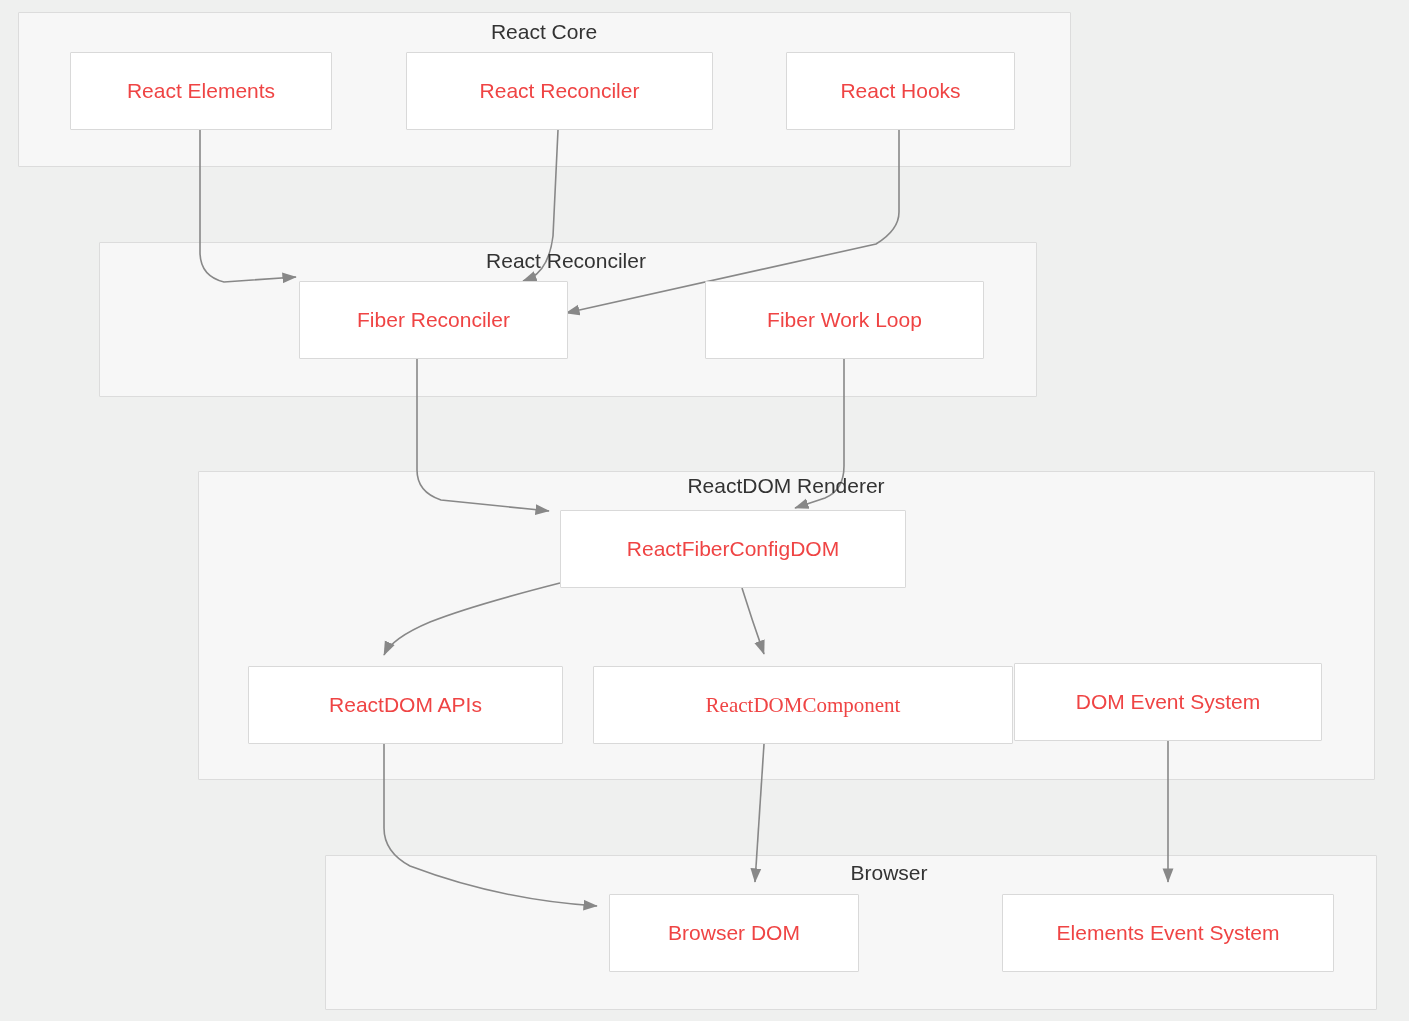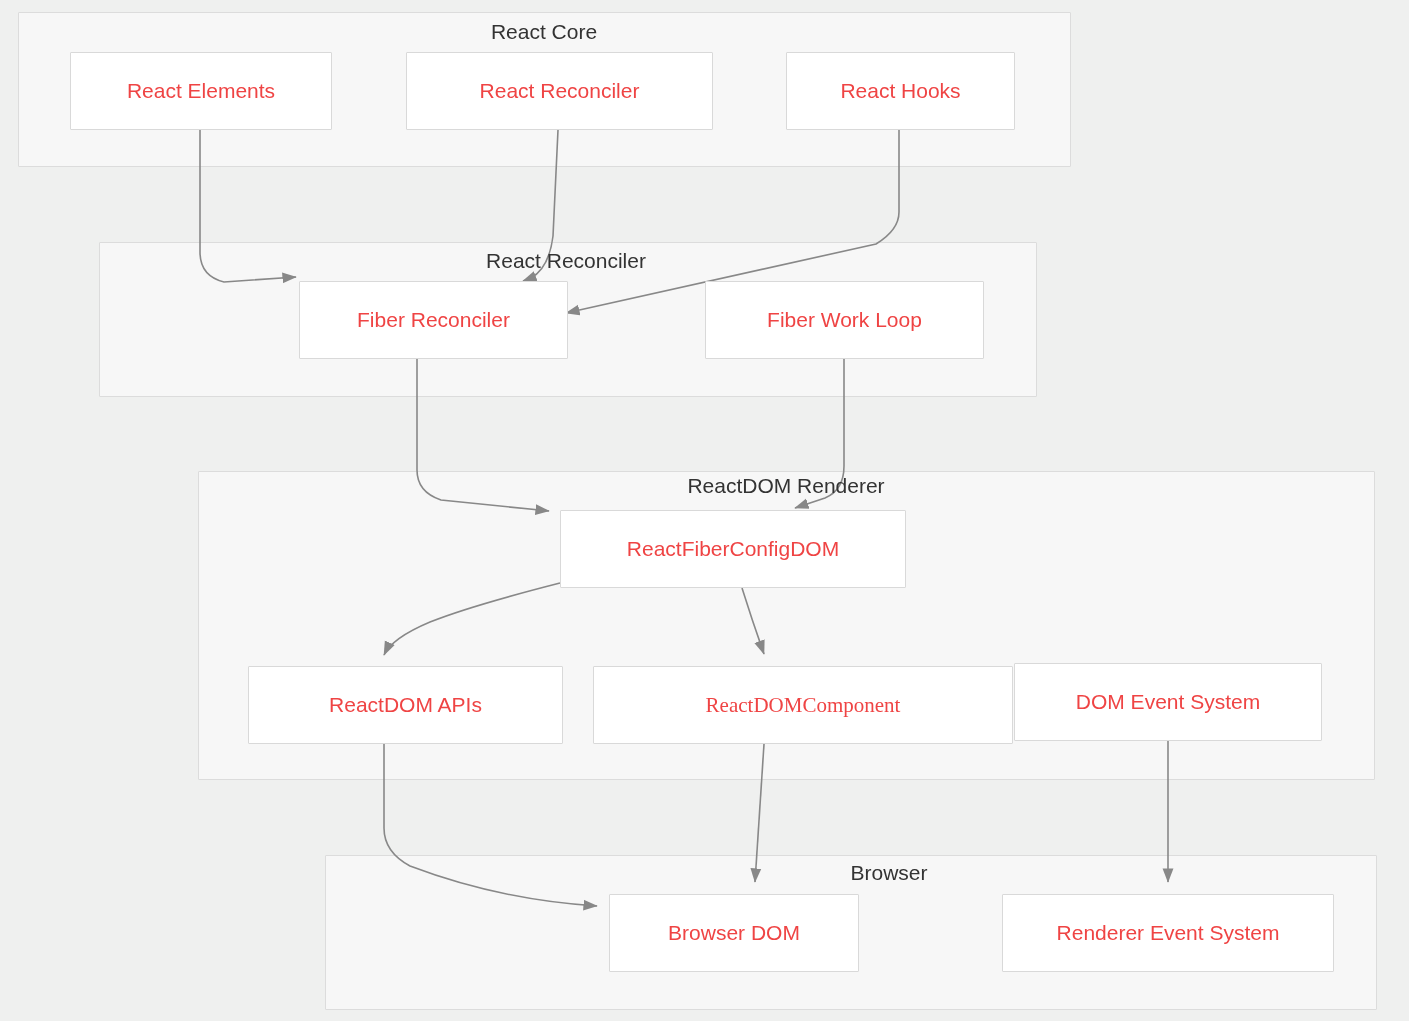--- a/index.html
+++ b/index.html
@@ -104,17 +104,17 @@
       <div class="node" style="left: 70px; top: 52px; width: 262px; height: 78px;">React Elements</div>
       <div class="node" style="left: 406px; top: 52px; width: 307px; height: 78px;">React Reconciler</div>
       <div class="node" style="left: 786px; top: 52px; width: 229px; height: 78px;">React Hooks</div>
       <div class="node" style="left: 283px; top: 281px; width: 269px; height: 78px; margin-left: 16px;">Fiber Reconciler</div>
       <div class="node" style="left: 705px; top: 281px; width: 279px; height: 78px;">Fiber Work Loop</div>
       <div class="node" style="left: 560px; top: 510px; width: 346px; height: 78px;">ReactFiberConfigDOM</div>
       <div class="node" style="left: 248px; top: 666px; width: 315px; height: 78px;">ReactDOM APIs</div>
       <div class="node" style="left: 593px; top: 666px; width: 420px; height: 78px; font-family: Liberation Serif, serif;">ReactDOMComponent</div>
       <div class="node" style="left: 1014px; top: 663px; width: 308px; height: 78px;">DOM Event System</div>
       <div class="node" style="left: 609px; top: 894px; width: 250px; height: 78px;">Browser DOM</div>
-      <div class="node" style="left: 1002px; top: 894px; width: 332px; height: 78px;">Renderer Event System</div>
+      <div class="node" style="left: 1002px; top: 894px; width: 332px; height: 78px;">Elements Event System</div>
     </div>
 
 
 </div>
 
 </body></html>

